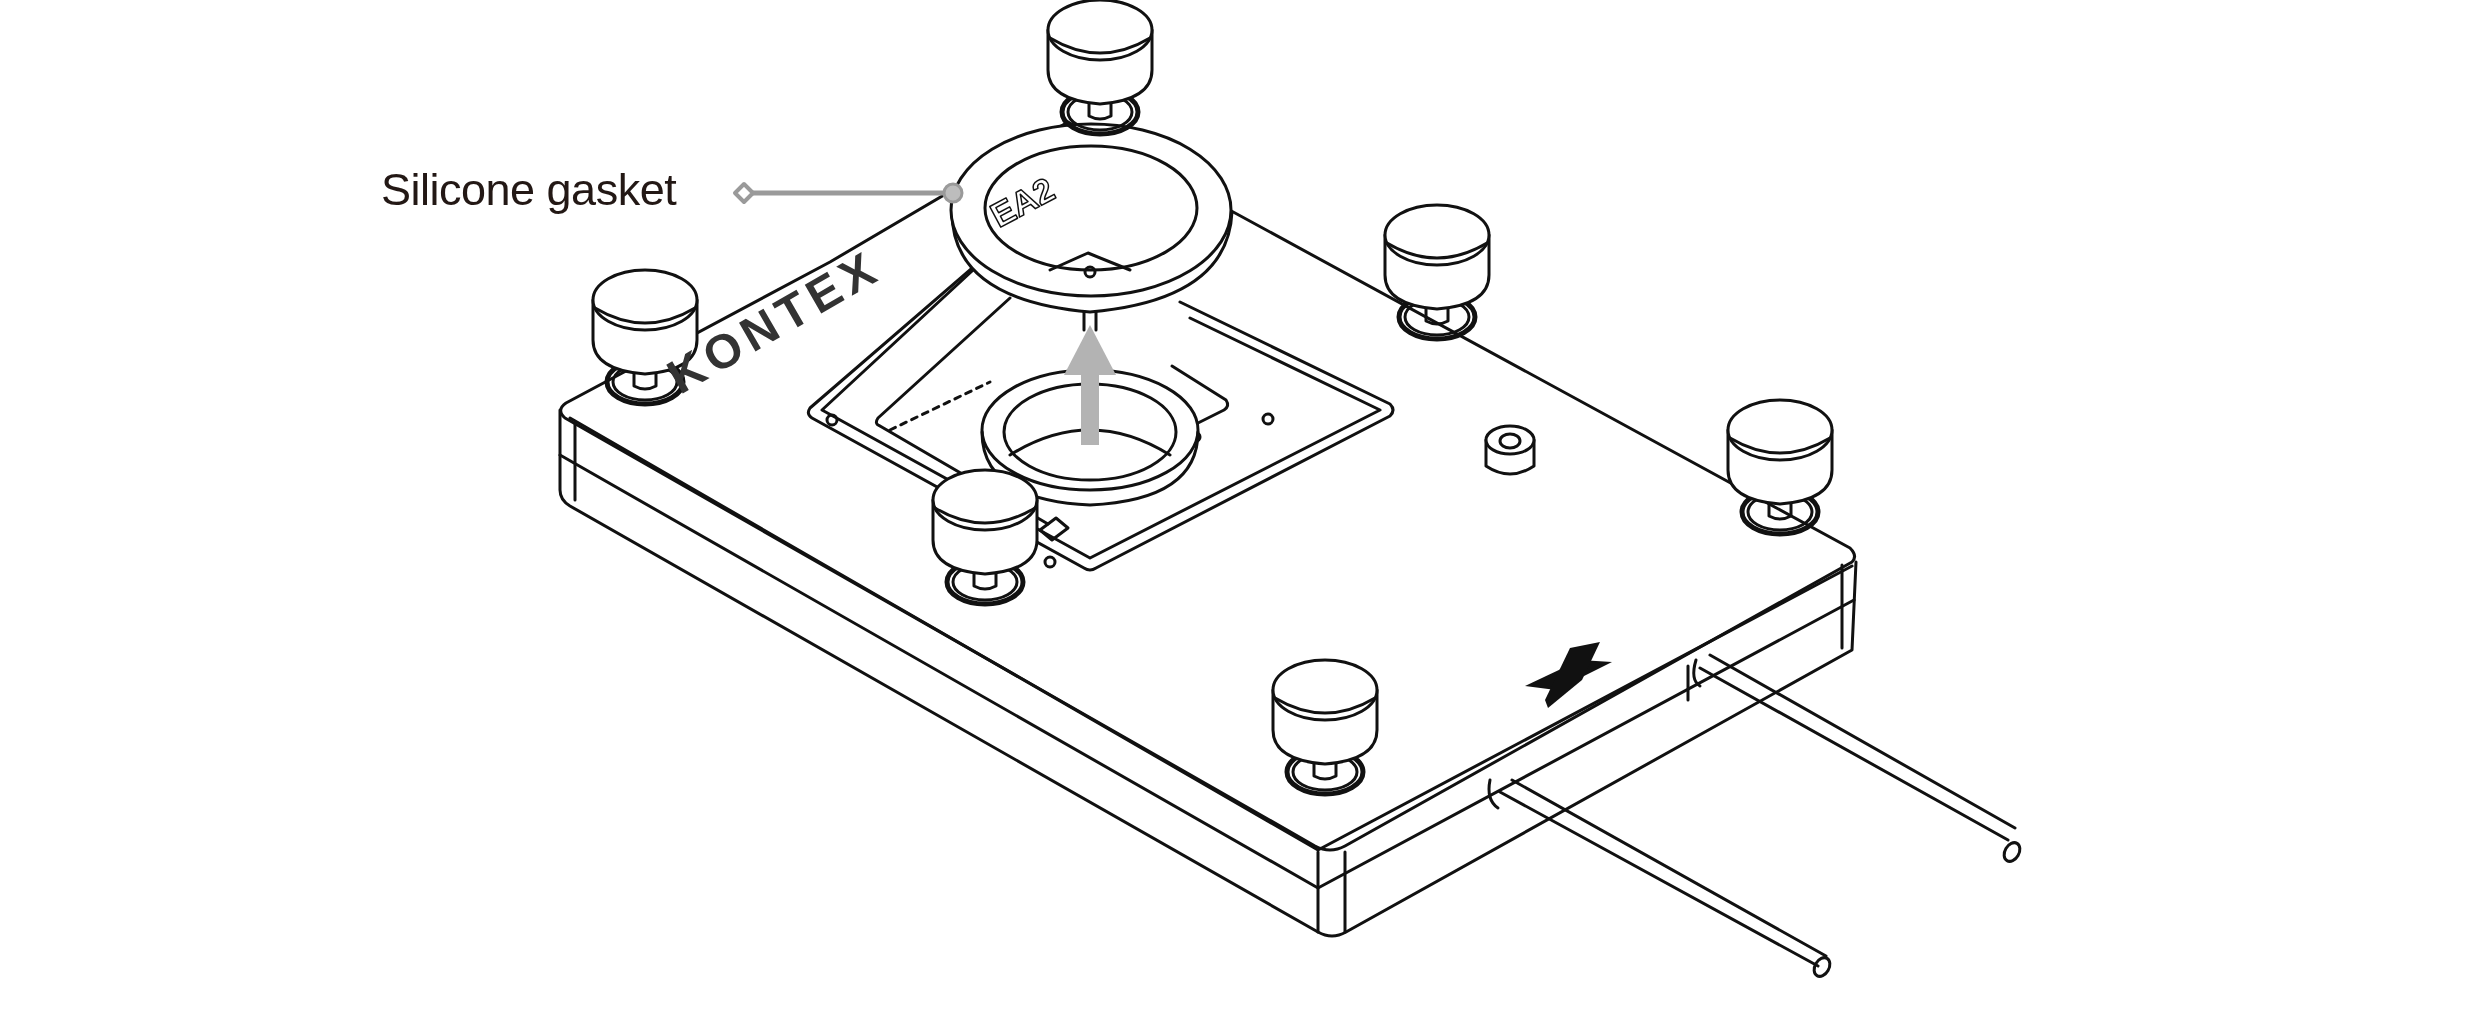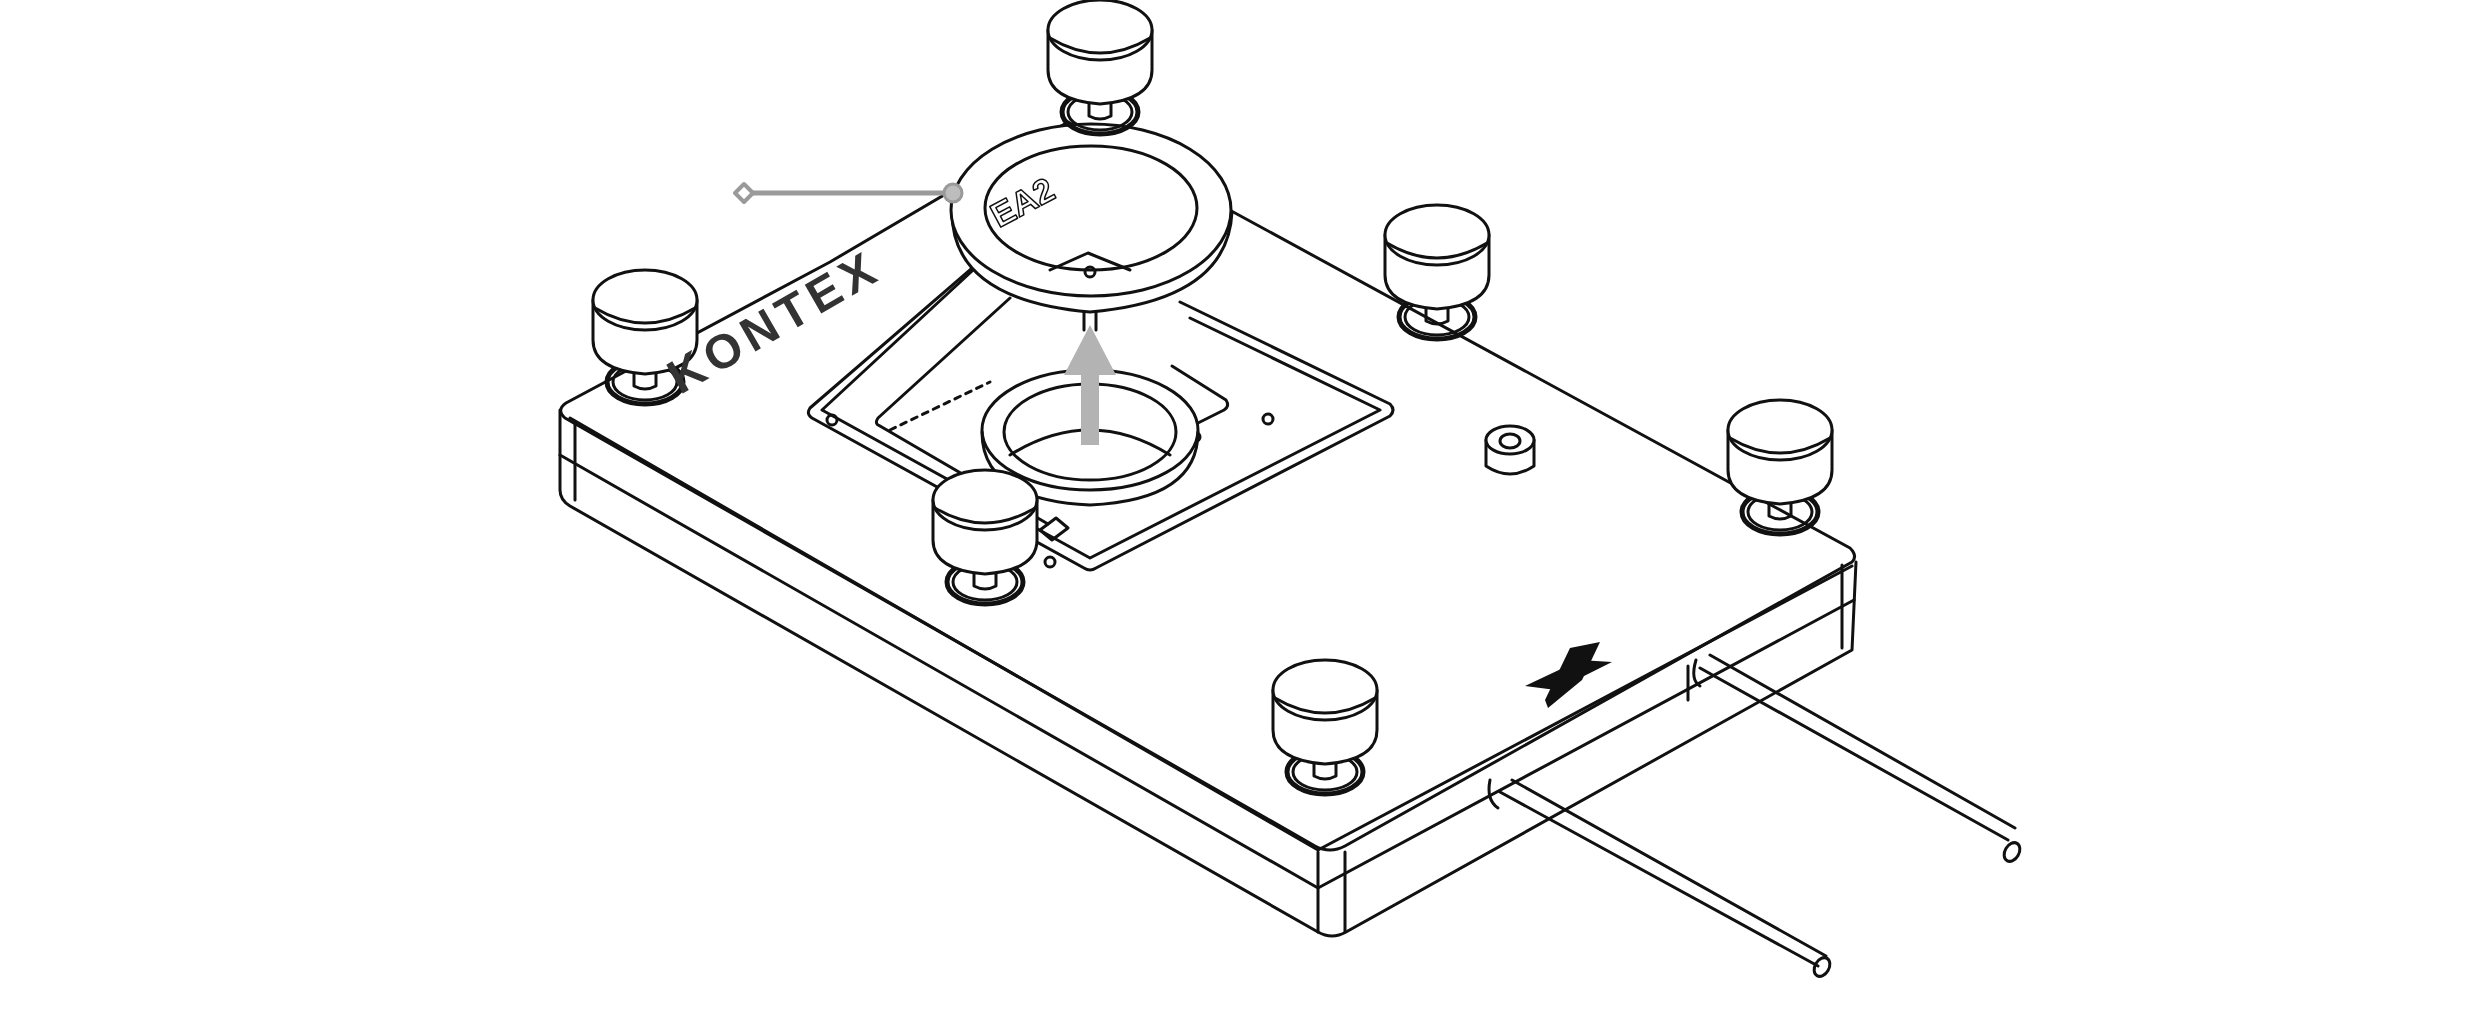--- a/index.html
+++ b/index.html
@@ -119,13 +119,14 @@
     <path d="M 1490 780 Q 1486 800 1498 808"></path>
   </g>
 
   <g>
     <line x1="745" y1="193" x2="950" y2="193" stroke="#9a9a9a" stroke-width="5"></line>
     <path d="M 735 193 L 744 184 L 753 193 L 744 202 Z" fill="#fff" stroke="#9a9a9a" stroke-width="4"></path>
     <circle cx="953" cy="193" r="9" fill="#bdbdbd" stroke="#9a9a9a" stroke-width="3"></circle>
   </g>
 </svg>
 
+<div class="callout-label">Silicone gasket</div>
 </div>
 
 </body></html>

